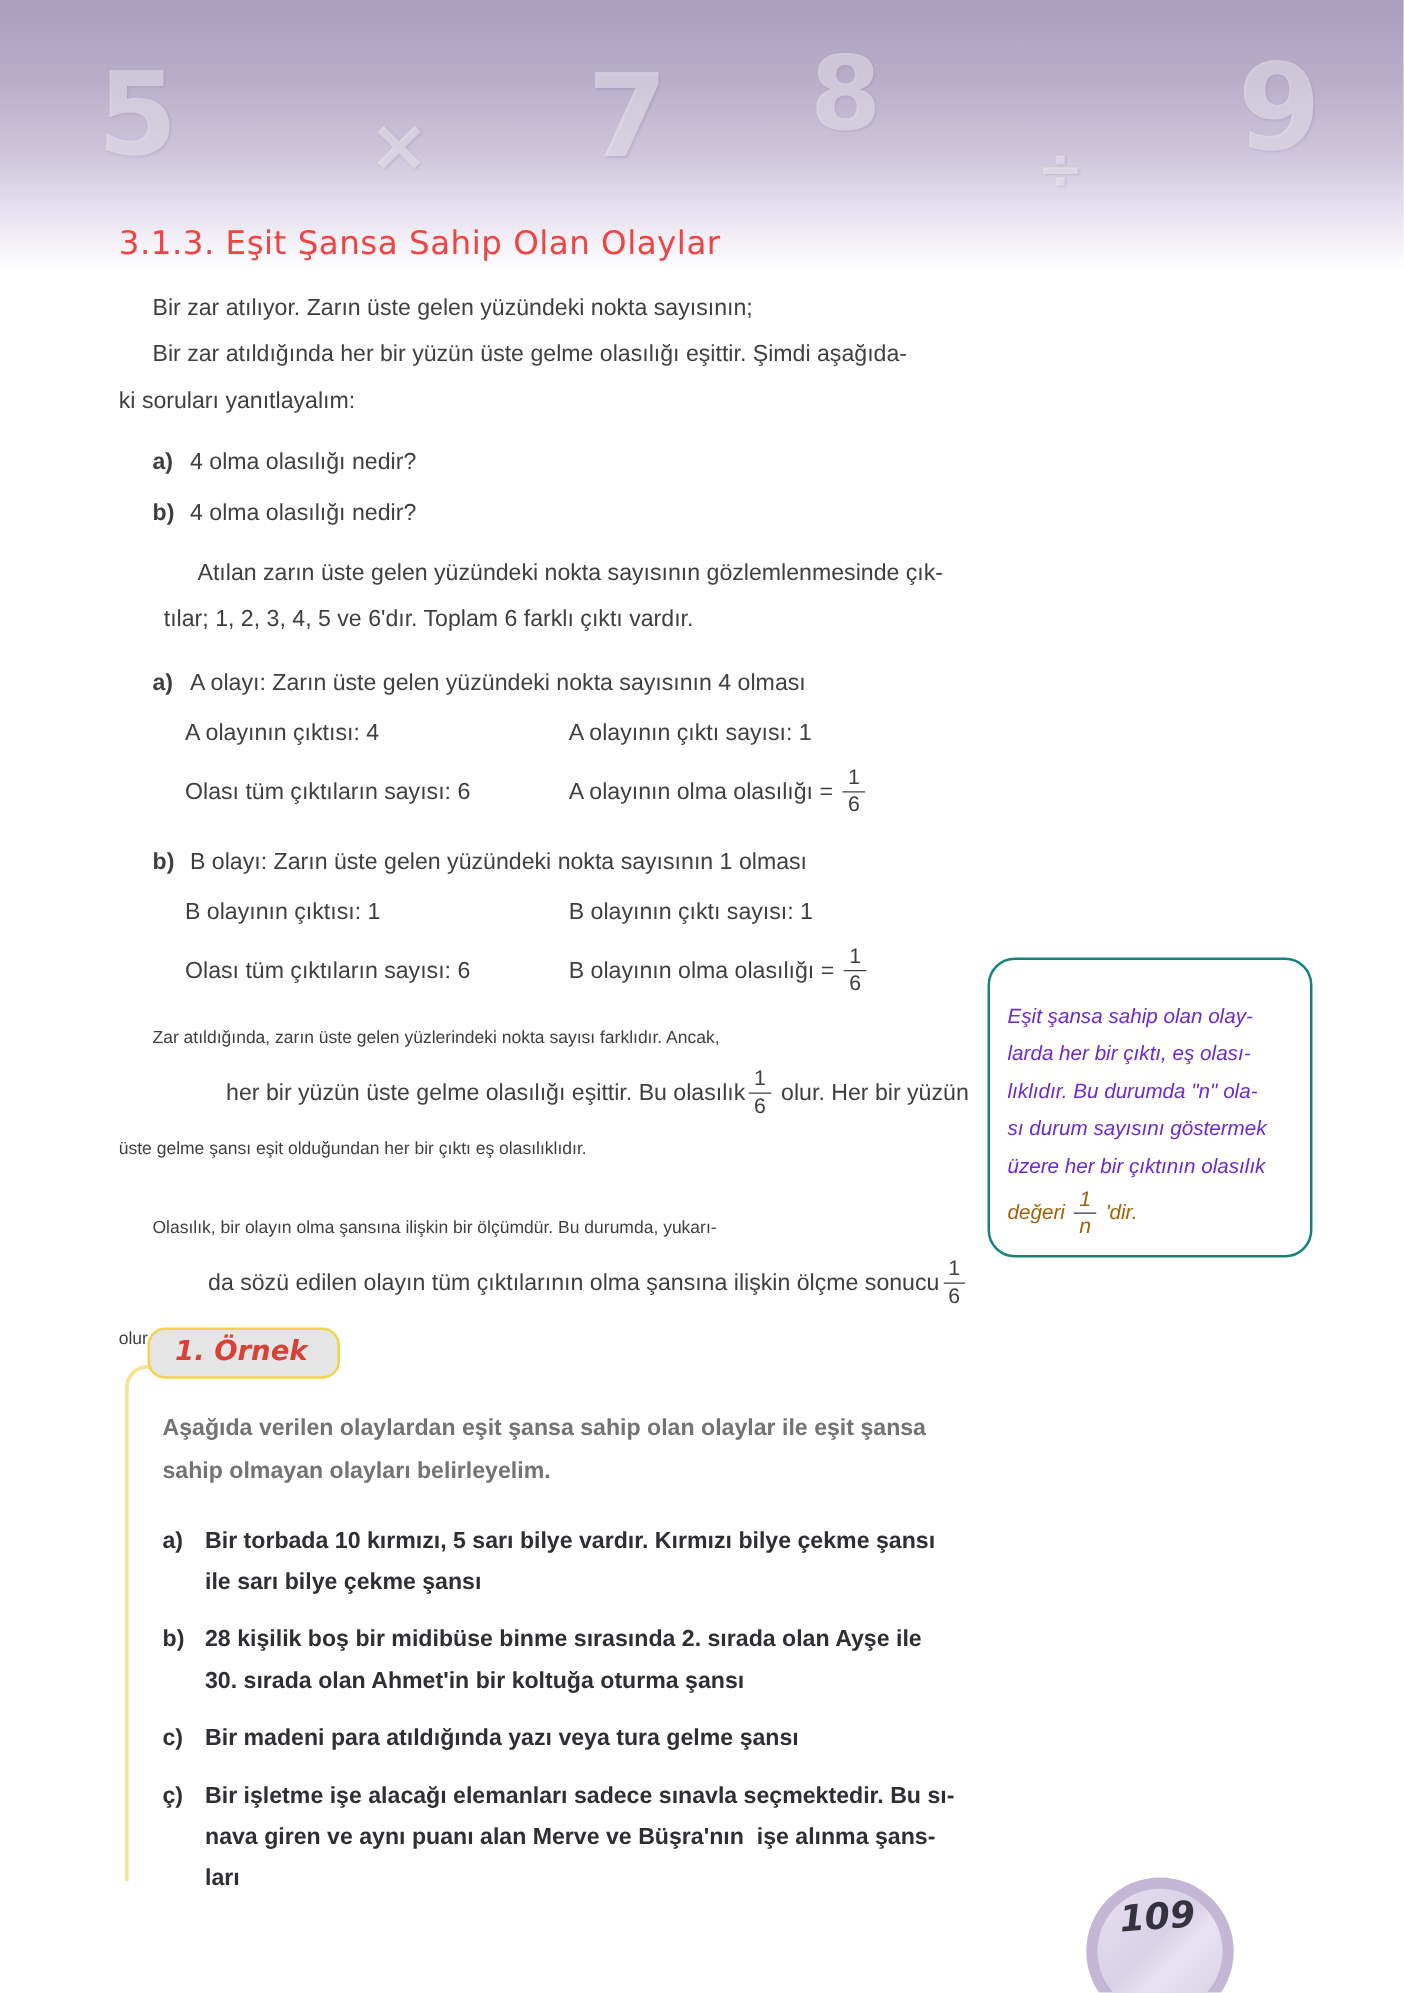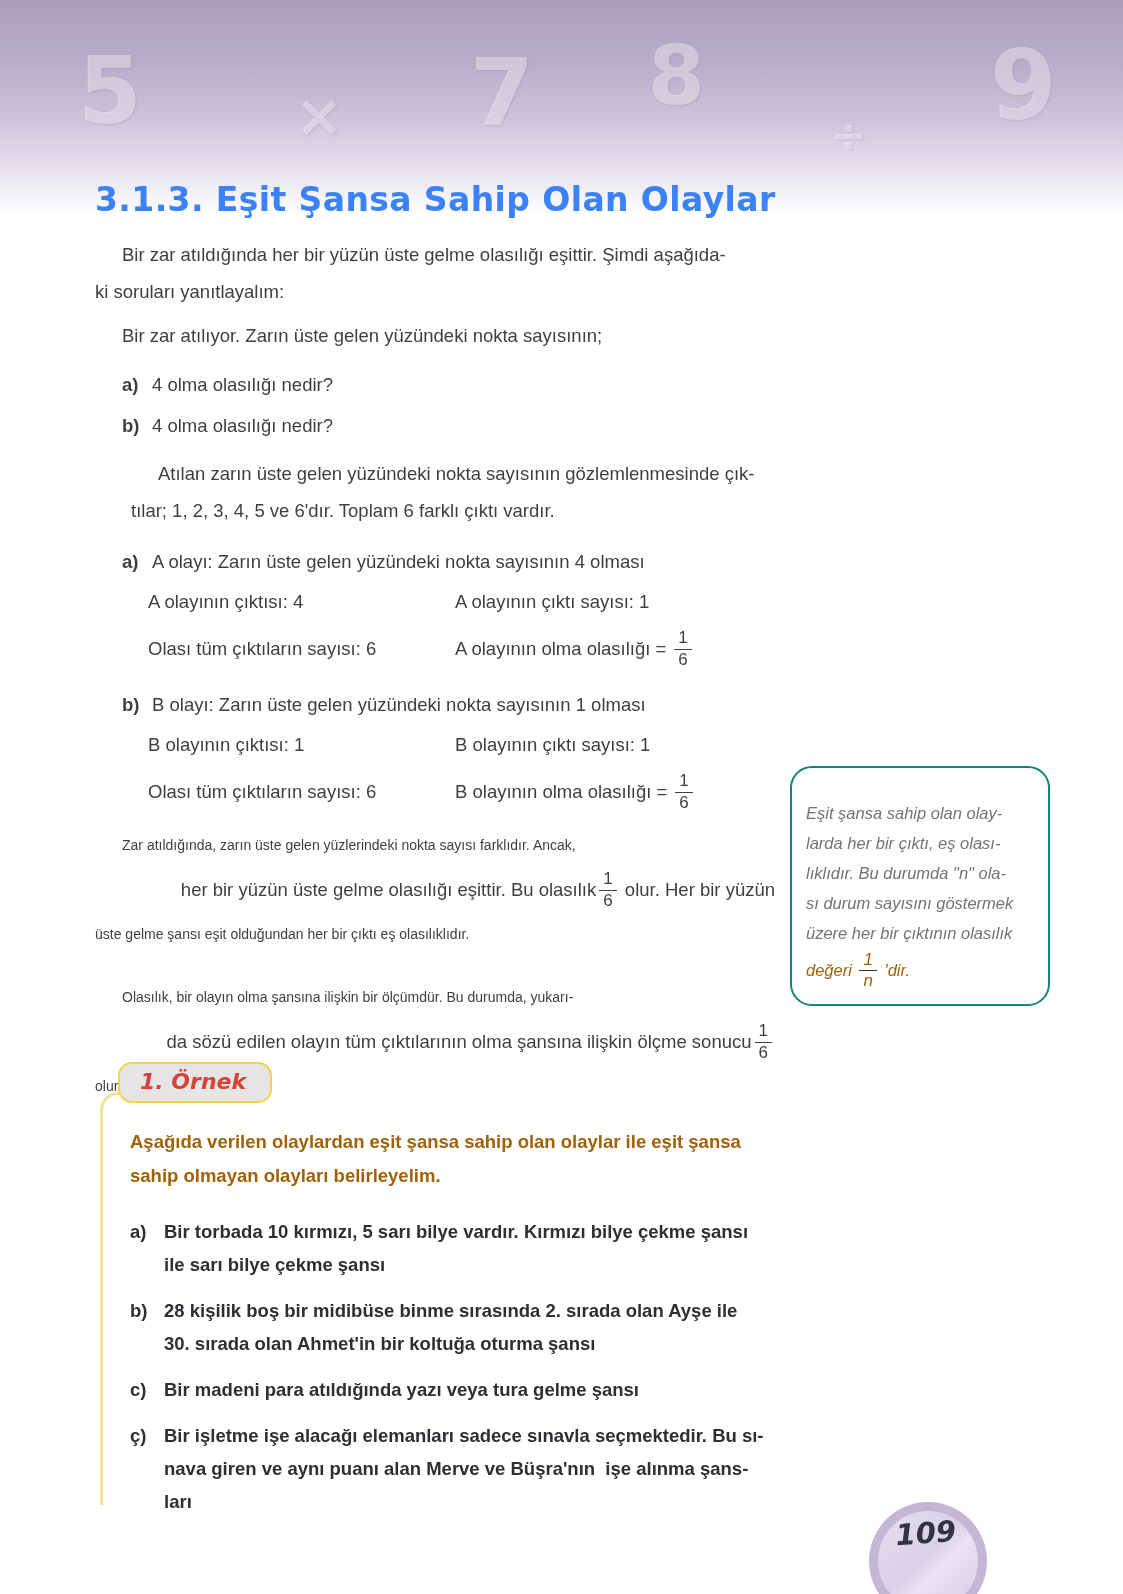--- a/index.html
+++ b/index.html
@@ -12,22 +12,22 @@
     position:absolute;left:0;top:0;width:1123px;height:215px;
     background:linear-gradient(180deg,#ab9ebd 0%,#b9aeca 30%,#cfc6dc 58%,#e8e3f0 80%,#ffffff 100%);
   }
   .wm{
     position:absolute;font-family:"DejaVu Sans",sans-serif;font-weight:700;
     color:rgba(255,255,255,0.42);text-shadow:1px 1px 2px rgba(130,115,160,0.25);
   }
   
   .main-col{position:absolute;left:95px;top:180px;width:680px;}
   .page-title{
-    font-family:"DejaVu Sans",sans-serif;font-size:33px;font-weight:700;
-    color:#3b82f6;letter-spacing:0.4px;margin:0 0 17px 0;white-space:pre;
+    font-family:"DejaVu Sans",sans-serif;font-size:26px;font-weight:400;
+    color:#ef4444;letter-spacing:0.4px;margin:0 0 17px 0;white-space:pre;
   }
   .para{font-size:18.5px;line-height:37px;white-space:pre;}
   .indent{text-indent:27px;}
   .q-item{display:flex;margin-top:11px;font-size:18.5px;line-height:30px;margin-left:27px;}
   .q-item .lbl{font-weight:700;width:30px;flex:none;}
   .evt-header{display:flex;font-size:18.5px;line-height:37px;margin-left:27px;}
   .evt-header .lbl{font-weight:700;width:30px;flex:none;}
   .evt-row{display:flex;padding-left:53px;font-size:18.5px;align-items:center;}
   .evt-row .left{width:307px;flex:none;}
   .evt-row .right{display:flex;align-items:center;gap:5px;}
@@ -49,21 +49,21 @@
   .info-head{
     position:absolute;left:6px;top:-34px;display:flex;align-items:center;
     background:#ffffff;padding:0 6px 0 0;
   }
   .info-title{
     font-family:"DejaVu Sans",sans-serif;font-weight:700;font-size:24px;
     color:#11908a;letter-spacing:1px;white-space:pre;
   }
   .info-body{
     margin:30px 12px 0 14px;font-style:italic;font-size:16.5px;line-height:30px;
-    color:#737373;white-space:pre;
+    color:#6d28d9;white-space:pre;
   }
   .info-lastline{
     display:flex;align-items:center;margin:2px 12px 0 14px;font-style:italic;
     font-size:16.5px;color:#a16207;white-space:pre;
   }
   .info-lastline .frac .fnum{border-bottom-color:#343338;}
   
   .example{position:absolute;left:95px;top:1062px;width:690px;}
   .ex-bracket{
     position:absolute;left:5px;top:30px;width:24px;height:410px;
@@ -71,21 +71,21 @@
     border-top-left-radius:18px;
   }
   .ex-label{
     position:relative;display:inline-block;margin-left:23px;
     background:#e5e5e5;border:2.5px solid #f0d44c;border-radius:14px;
     padding:5px 24px 7px 20px;
     font-family:"DejaVu Sans",sans-serif;font-style:italic;font-weight:700;
     font-size:22px;color:#d84138;white-space:pre;
   }
   .ex-intro{
-    margin:22px 0 0 35px;font-size:18.5px;font-weight:700;color:#a16207;
+    margin:22px 0 0 35px;font-size:18.5px;font-weight:700;color:#737373;
     line-height:34px;white-space:pre;
   }
   .ex-items{margin:22px 0 0 35px;}
   .ex-item{display:flex;font-size:18.5px;font-weight:700;color:#2f2e33;
     line-height:33px;margin-top:13px;}
   .ex-item .lbl{width:34px;flex:none;}
   .ex-item .txt{white-space:pre;}
   
   .page-circle{
     position:absolute;left:869px;top:1502px;width:118px;height:118px;
@@ -111,24 +111,24 @@
   <div class="wm" style="left:470px;top:40px;font-size:92px;">7</div>
   <div class="wm" style="left:648px;top:28px;font-size:82px;">8</div>
   <div class="wm" style="left:830px;top:110px;font-size:44px;">÷</div>
   <div class="wm" style="left:990px;top:30px;font-size:96px;">9</div>
 </div>
 
 <div class="main-col">
 
   <h1 class="page-title">3.1.3. Eşit Şansa Sahip Olan Olaylar</h1>
 
+  <div class="para indent" style="margin-top:7px;">Bir zar atılıyor. Zarın üste gelen yüzündeki nokta sayısının;</div>
+
   <div class="para indent">Bir zar atıldığında her bir yüzün üste gelme olasılığı eşittir. Şimdi aşağıda-
 ki soruları yanıtlayalım:</div>
-
-  <div class="para indent" style="margin-top:7px;">Bir zar atılıyor. Zarın üste gelen yüzündeki nokta sayısının;</div>
 
   <div class="q-item" style="margin-top:16px;">
     <span class="lbl">a)</span>
     <span>4 olma olasılığı nedir?</span>
   </div>
   <div class="q-item">
     <span class="lbl">b)</span>
     <span>4 olma olasılığı nedir?</span>
   </div>
 

